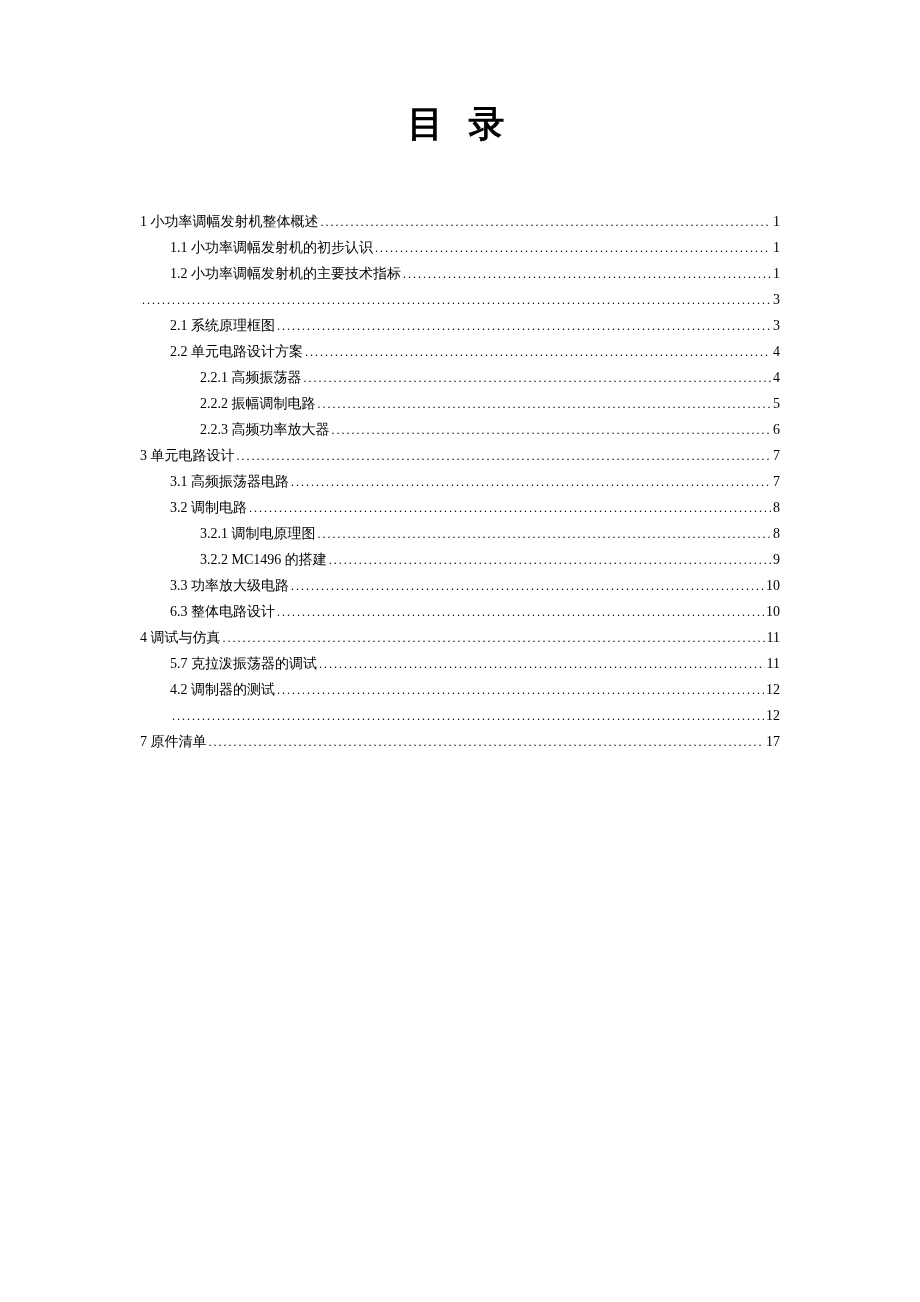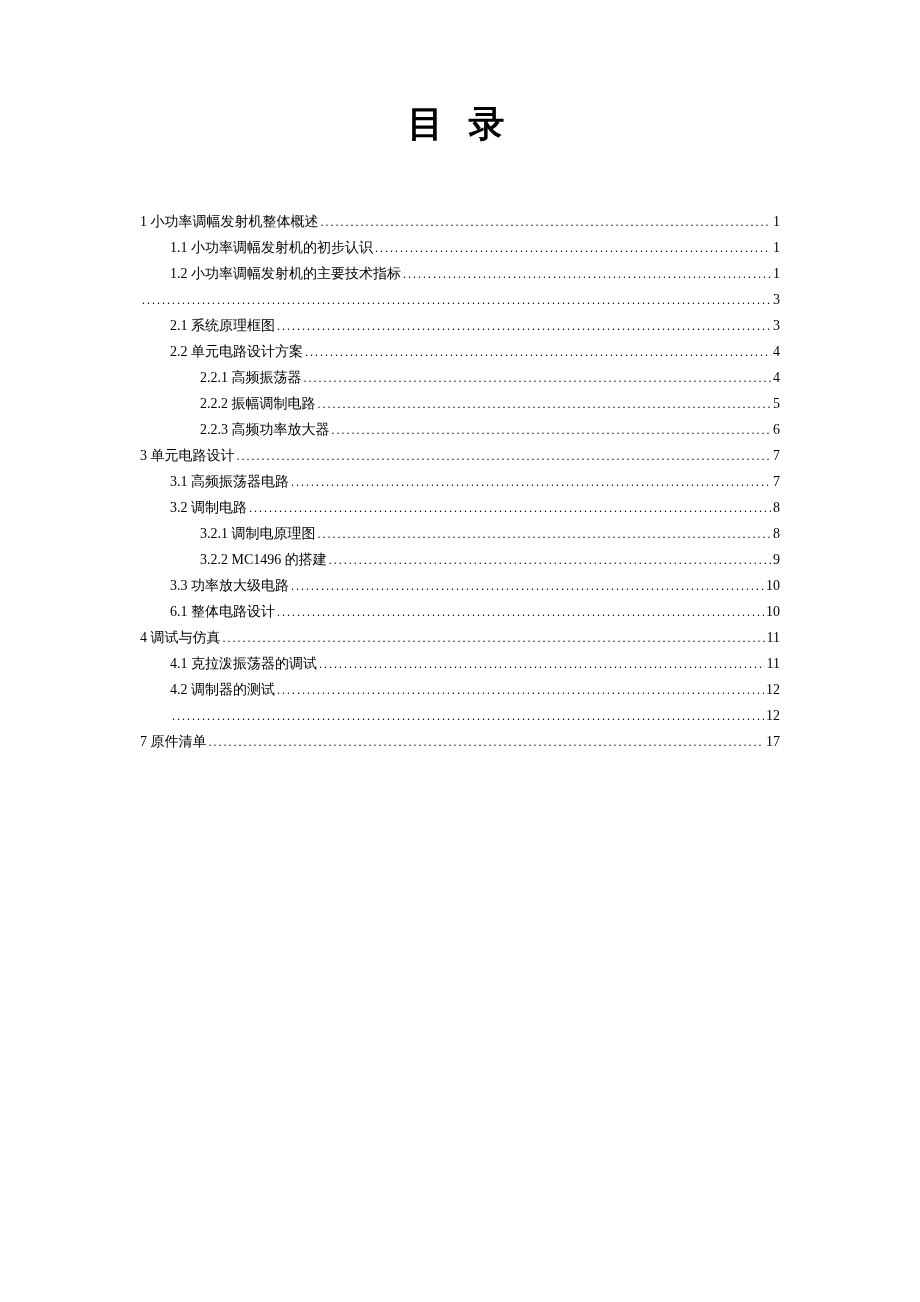--- a/index.html
+++ b/index.html
@@ -115,31 +115,31 @@
       <span class="toc-label">3.2.2 MC1496 的搭建 </span>
       <span class="toc-leader"></span>
       <span class="toc-page">9</span>
     </div>
     <div class="toc-entry toc-level-2">
       <span class="toc-label">3.3 功率放大级电路</span>
       <span class="toc-leader"></span>
       <span class="toc-page">10</span>
     </div>
     <div class="toc-entry toc-level-2">
-      <span class="toc-label">6.1  整体电路设计</span>
+      <span class="toc-label">6.3  整体电路设计</span>
       <span class="toc-leader"></span>
       <span class="toc-page">10</span>
     </div>
     <div class="toc-entry toc-level-1">
       <span class="toc-label">4  调试与仿真</span>
       <span class="toc-leader"></span>
       <span class="toc-page">11</span>
     </div>
     <div class="toc-entry toc-level-2">
-      <span class="toc-label">4.1 克拉泼振荡器的调试</span>
+      <span class="toc-label">5.7 克拉泼振荡器的调试</span>
       <span class="toc-leader"></span>
       <span class="toc-page">11</span>
     </div>
     <div class="toc-entry toc-level-2">
       <span class="toc-label">4.2 调制器的测试</span>
       <span class="toc-leader"></span>
       <span class="toc-page">12</span>
     </div>
     <div class="toc-entry toc-level-2">
       <span class="toc-leader"></span>

